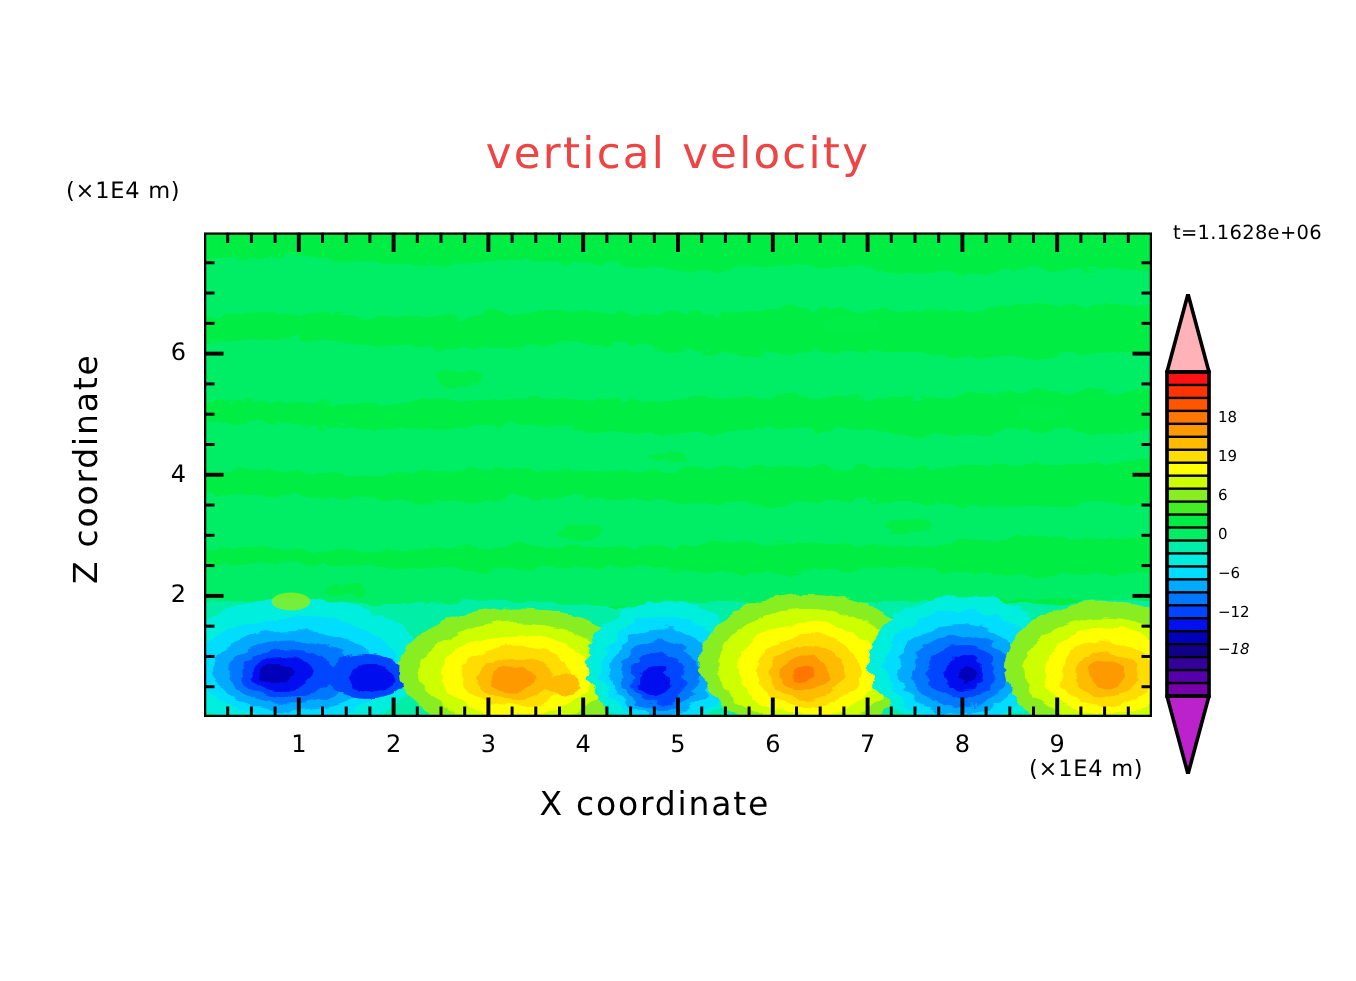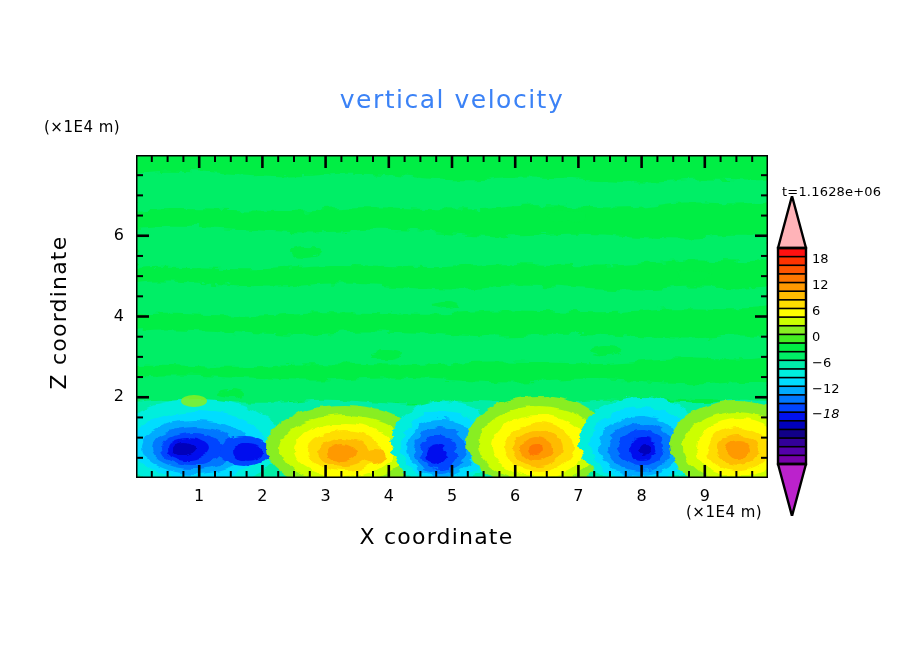--- a/index.html
+++ b/index.html
@@ -9,49 +9,48 @@
     font-family:"DejaVu Sans",sans-serif;
     color:#000;overflow:hidden;position:relative;
   }
   #root{position:absolute;left:0;top:0;width:904px;height:654px;}
 
   .abs{position:absolute;}
 
   
   .title{
     left:0;top:85px;width:904px;text-align:center;
-    font-size:25px;letter-spacing:1.5px;font-weight:400;
-    color:#3b82f6;
+    font-size:29px;letter-spacing:1.5px;font-weight:400;
+    color:#ef4444;
   }
   .zunit{
     left:44px;top:118px;font-size:15px;letter-spacing:0.5px;
   }
   .xunit{
     left:686px;top:503px;font-size:15px;letter-spacing:0.5px;
   }
   .xaxis-title{
     left:0;top:524px;width:873px;text-align:center;
     font-size:22px;letter-spacing:1.2px;
   }
   .yaxis-title{
     left:-52px;top:300px;width:220px;text-align:center;
     font-size:22px;letter-spacing:1.2px;
     transform:rotate(-90deg);transform-origin:center center;
   }
   .timestamp{
     left:782px;top:148px;font-size:13px;letter-spacing:0.2px;
     white-space:nowrap;
-    margin-top:36px;
   }
 
   .tick-label{
     position:absolute;font-size:16px;text-align:center;
   }
   .cb-label{
-    position:absolute;font-size:13px;white-space:nowrap;
+    position:absolute;font-size:10px;white-space:nowrap;margin-top:22px;
   }
   svg{display:block;}
 </style>
 </head>
 <body>
 
 <div id="root">
 
   <div class="abs title">vertical velocity</div>
 
@@ -342,21 +341,21 @@
 
       <polygon id="cb-cap-top" points="16,0 30,52 2,52" stroke="#000" stroke-width="2.4" stroke-linejoin="round" fill="#ffb3b8"></polygon>
 
       <polygon id="cb-cap-bot" points="16,320 2,268 30,268" stroke="#000" stroke-width="2.4" stroke-linejoin="round" fill="#bb22cc"></polygon>
       <rect x="2" y="52" width="28" height="216" fill="none" stroke="#000" stroke-width="2.4"></rect>
     </svg>
   </div>
 
   <div id="cb-labels" class="abs" style="left:0;top:0;width:1px;height:1px;">
       <div class="cb-label" style="left: 812px; top: 250.96px;">18</div>
-      <div class="cb-label" style="left: 812px; top: 276.88px;">12</div>
+      <div class="cb-label" style="left: 812px; top: 276.88px;">19</div>
       <div class="cb-label" style="left: 812px; top: 302.8px;">6</div>
       <div class="cb-label" style="left: 812px; top: 328.72px;">0</div>
       <div class="cb-label" style="left: 812px; top: 354.64px;">−6</div>
       <div class="cb-label" style="left: 812px; top: 380.56px;">−12</div>
       <div class="cb-label" style="left: 812px; top: 406.48px; font-style: italic;">−18</div>
     </div>
 
 </div>
 
 </body></html>

